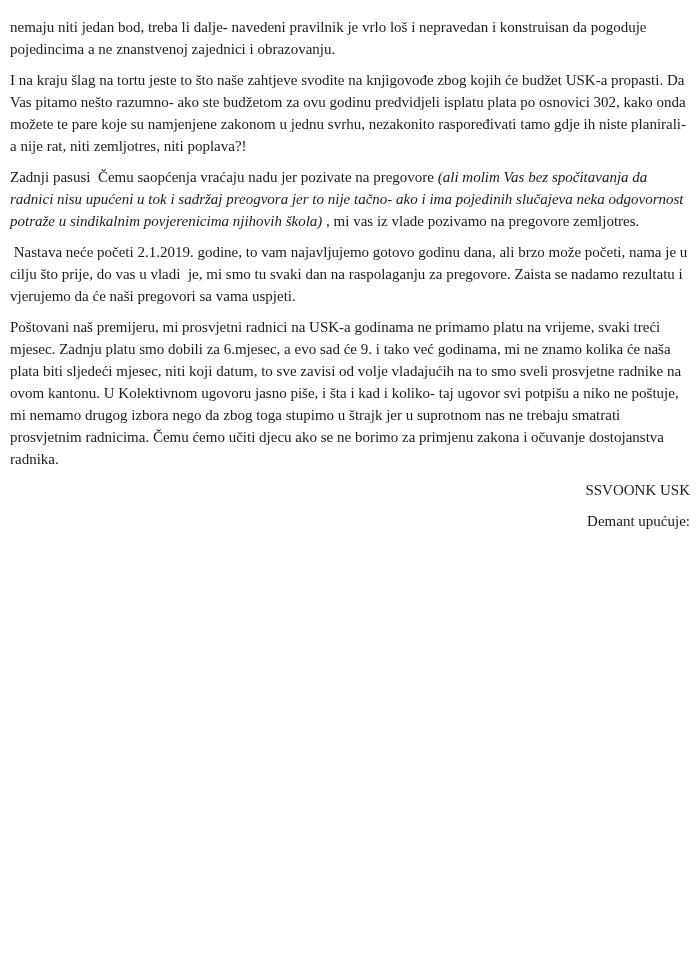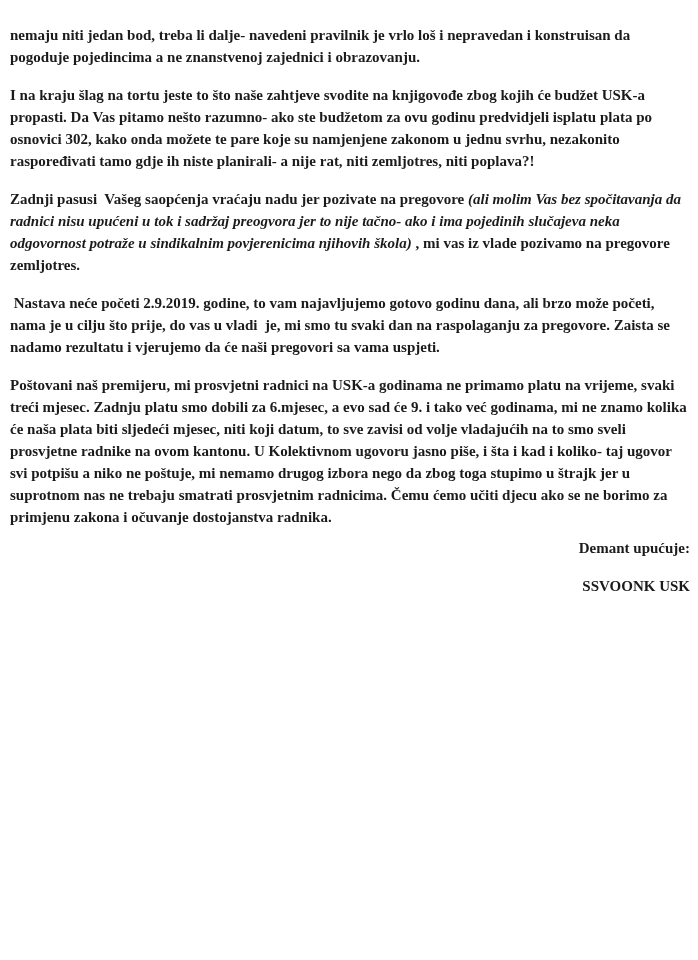--- a/index.html
+++ b/index.html
@@ -14,40 +14,39 @@
     box-sizing: border-box;
     background: #ffffff;
     padding: 8px 8px 0 10px;
     overflow: hidden;
     font-family: "Liberation Serif", "DejaVu Serif", serif;
     font-size: 15px;
     line-height: 22px;
     color: #1b1b1b;
   }
   .para {
-    margin: 16px 0 9px 0;
+    margin: 8px 0 9px 0;
     white-space: pre-wrap;
     text-align: left;
-    font-weight: bold;
   }
   .para em {
     font-style: italic;
   }
   .sign {
     text-align: right;
   }
   .sign-label {
     margin-top: 5px;
     margin-bottom: 12px;
   }
 </style>
 </head>
 <body>
 
 <div class="page">
   <p class="para">nemaju niti jedan bod, treba li dalje- navedeni pravilnik je vrlo loš i nepravedan i konstruisan da pogoduje pojedincima a ne znanstvenoj zajednici i obrazovanju.</p>
   <p class="para">I na kraju šlag na tortu jeste to što naše zahtjeve svodite na knjigovođe zbog kojih će budžet USK-a propasti. Da Vas pitamo nešto razumno- ako ste budžetom za ovu godinu predvidjeli isplatu plata po osnovici 302, kako onda možete te pare koje su namjenjene zakonom u jednu svrhu, nezakonito raspoređivati tamo gdje ih niste planirali- a nije rat, niti zemljotres, niti poplava?!</p>
-  <p class="para"><span>Zadnji pasusi  Vašeg saopćenja vraćaju nadu jer pozivate na pregovore </span><em>(ali molim Vas bez spočitavanja da radnici nisu upućeni u tok i sadržaj preogvora jer to nije tačno- ako i ima pojedinih slučajeva neka odgovornost potraže u sindikalnim povjerenicima njihovih škola)</em><span> , mi vas iz vlade pozivamo na pregovore zemljotres.</span></p>
-  <p class="para"> Nastava neće početi 2.9.2019. godine, to vam najavljujemo gotovo godinu dana, ali brzo može početi, nama je u cilju što prije, do vas u vladi  je, mi smo tu svaki dan na raspolaganju za pregovore. Zaista se nadamo rezultatu i vjerujemo da će naši pregovori sa vama uspjeti.</p>
+  <p class="para"><span>Zadnji pasusi  Čemu saopćenja vraćaju nadu jer pozivate na pregovore </span><em>(ali molim Vas bez spočitavanja da radnici nisu upućeni u tok i sadržaj preogvora jer to nije tačno- ako i ima pojedinih slučajeva neka odgovornost potraže u sindikalnim povjerenicima njihovih škola)</em><span> , mi vas iz vlade pozivamo na pregovore zemljotres.</span></p>
+  <p class="para"> Nastava neće početi 2.1.2019. godine, to vam najavljujemo gotovo godinu dana, ali brzo može početi, nama je u cilju što prije, do vas u vladi  je, mi smo tu svaki dan na raspolaganju za pregovore. Zaista se nadamo rezultatu i vjerujemo da će naši pregovori sa vama uspjeti.</p>
   <p class="para">Poštovani naš premijeru, mi prosvjetni radnici na USK-a godinama ne primamo platu na vrijeme, svaki treći mjesec. Zadnju platu smo dobili za 6.mjesec, a evo sad će 9. i tako već godinama, mi ne znamo kolika će naša plata biti sljedeći mjesec, niti koji datum, to sve zavisi od volje vladajućih na to smo sveli prosvjetne radnike na ovom kantonu. U Kolektivnom ugovoru jasno piše, i šta i kad i koliko- taj ugovor svi potpišu a niko ne poštuje, mi nemamo drugog izbora nego da zbog toga stupimo u štrajk jer u suprotnom nas ne trebaju smatrati prosvjetnim radnicima. Čemu ćemo učiti djecu ako se ne borimo za primjenu zakona i očuvanje dostojanstva radnika.</p>
+  <p class="para sign">SSVOONK USK</p>
   <p class="para sign sign-label">Demant upućuje:</p>
-  <p class="para sign">SSVOONK USK</p>
 </div>
 
 </body></html>

